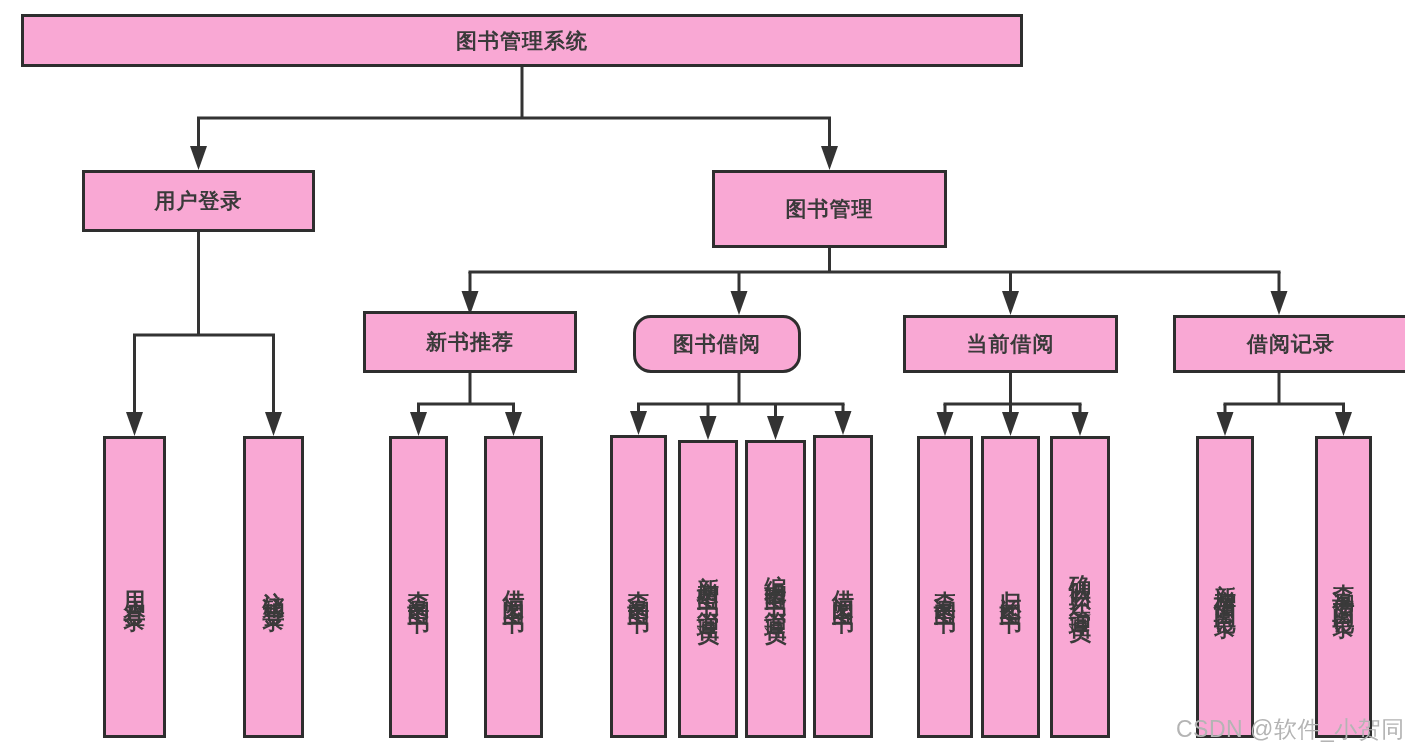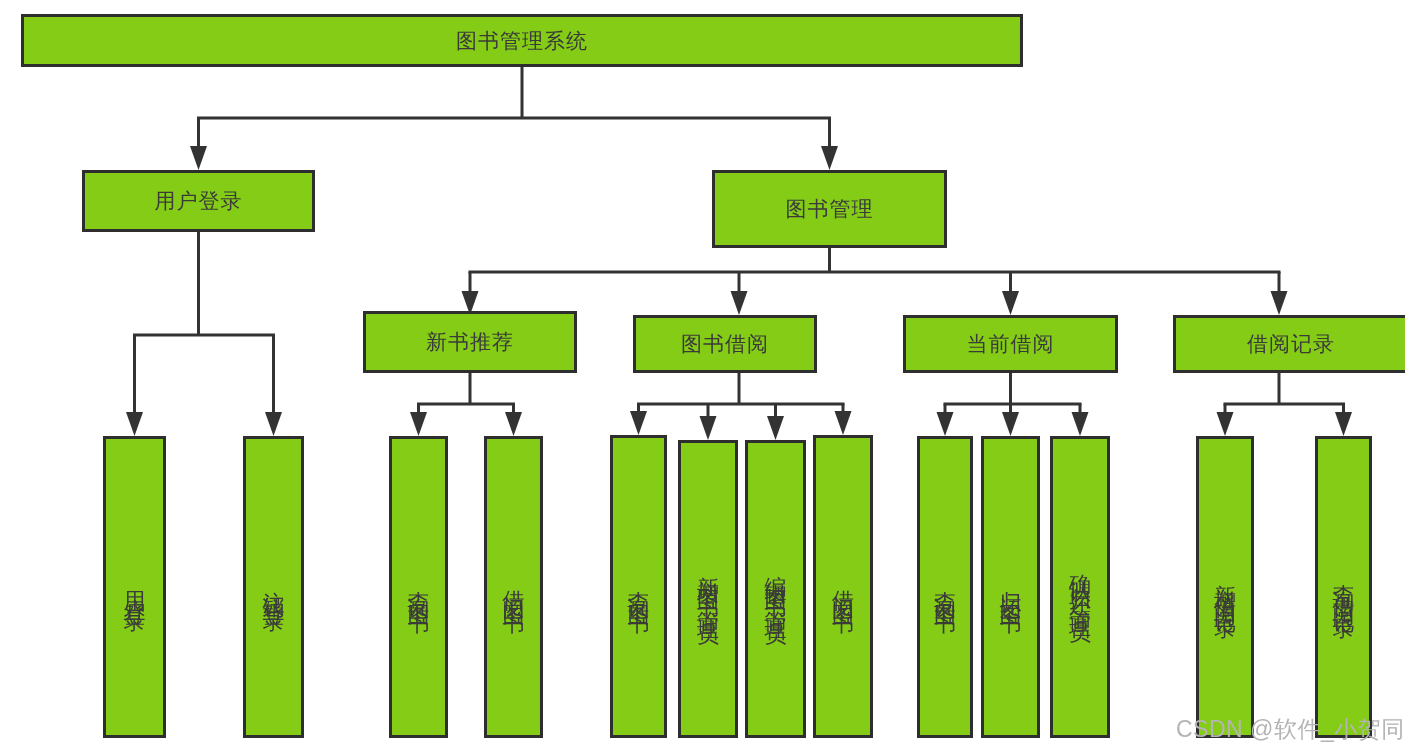--- a/index.html
+++ b/index.html
@@ -4,23 +4,24 @@
 <style>
   html,body{margin:0;padding:0;background:#ffffff;}
   #canvas{
     position:relative;width:1405px;height:747px;background:#ffffff;overflow:hidden;
     font-family:"Liberation Sans","DejaVu Sans",sans-serif;color:#3a3a3a;
   }
   #wires{position:absolute;left:0;top:0;width:1405px;height:747px;z-index:0;}
   #wires line{stroke:#333333;stroke-width:3;}
   #wires polygon{fill:#333333;}
   .node{
-    position:absolute;box-sizing:border-box;background:#84cc16;
+    position:absolute;box-sizing:border-box;background:#f9a8d4;
     border:3px solid #2e2e2e;display:flex;align-items:center;justify-content:center;
     z-index:1;
+    font-weight:bold;
   }
   .node .lbl{white-space:nowrap;font-size:21px;letter-spacing:1px;}
   .node.v .lbl{
     writing-mode:vertical-rl;
     font-size:22px;letter-spacing:7px;line-height:1;
   }
   #watermark{
     position:absolute;left:1176px;top:714px;z-index:6;
     color:#b4b4b4;font-size:23px;letter-spacing:0.5px;white-space:nowrap;
   }
@@ -109,21 +110,21 @@
     </div>
     <div class="node v" style="left: 103px; top: 436px; width: 63px; height: 302px;">
       <span class="lbl">用户登录</span>
     </div>
     <div class="node v" style="left: 243px; top: 436px; width: 61px; height: 302px;">
       <span class="lbl">注销登录</span>
     </div>
     <div class="node" style="left: 363px; top: 311px; width: 214px; height: 62px;">
       <span class="lbl">新书推荐</span>
     </div>
-    <div class="node" style="left: 633px; top: 315px; width: 184px; height: 58px;">
+    <div class="node" style="left: 633px; top: 315px; width: 168px; height: 58px; border-radius: 18px;">
       <span class="lbl">图书借阅</span>
     </div>
     <div class="node" style="left: 903px; top: 315px; width: 215px; height: 58px; text-align: right;">
       <span class="lbl">当前借阅</span>
     </div>
     <div class="node" style="left: 1173px; top: 315px; width: 236px; height: 58px;">
       <span class="lbl">借阅记录</span>
     </div>
     <div class="node v" style="left: 389px; top: 436px; width: 59px; height: 302px;">
       <span class="lbl">查询图书</span>

